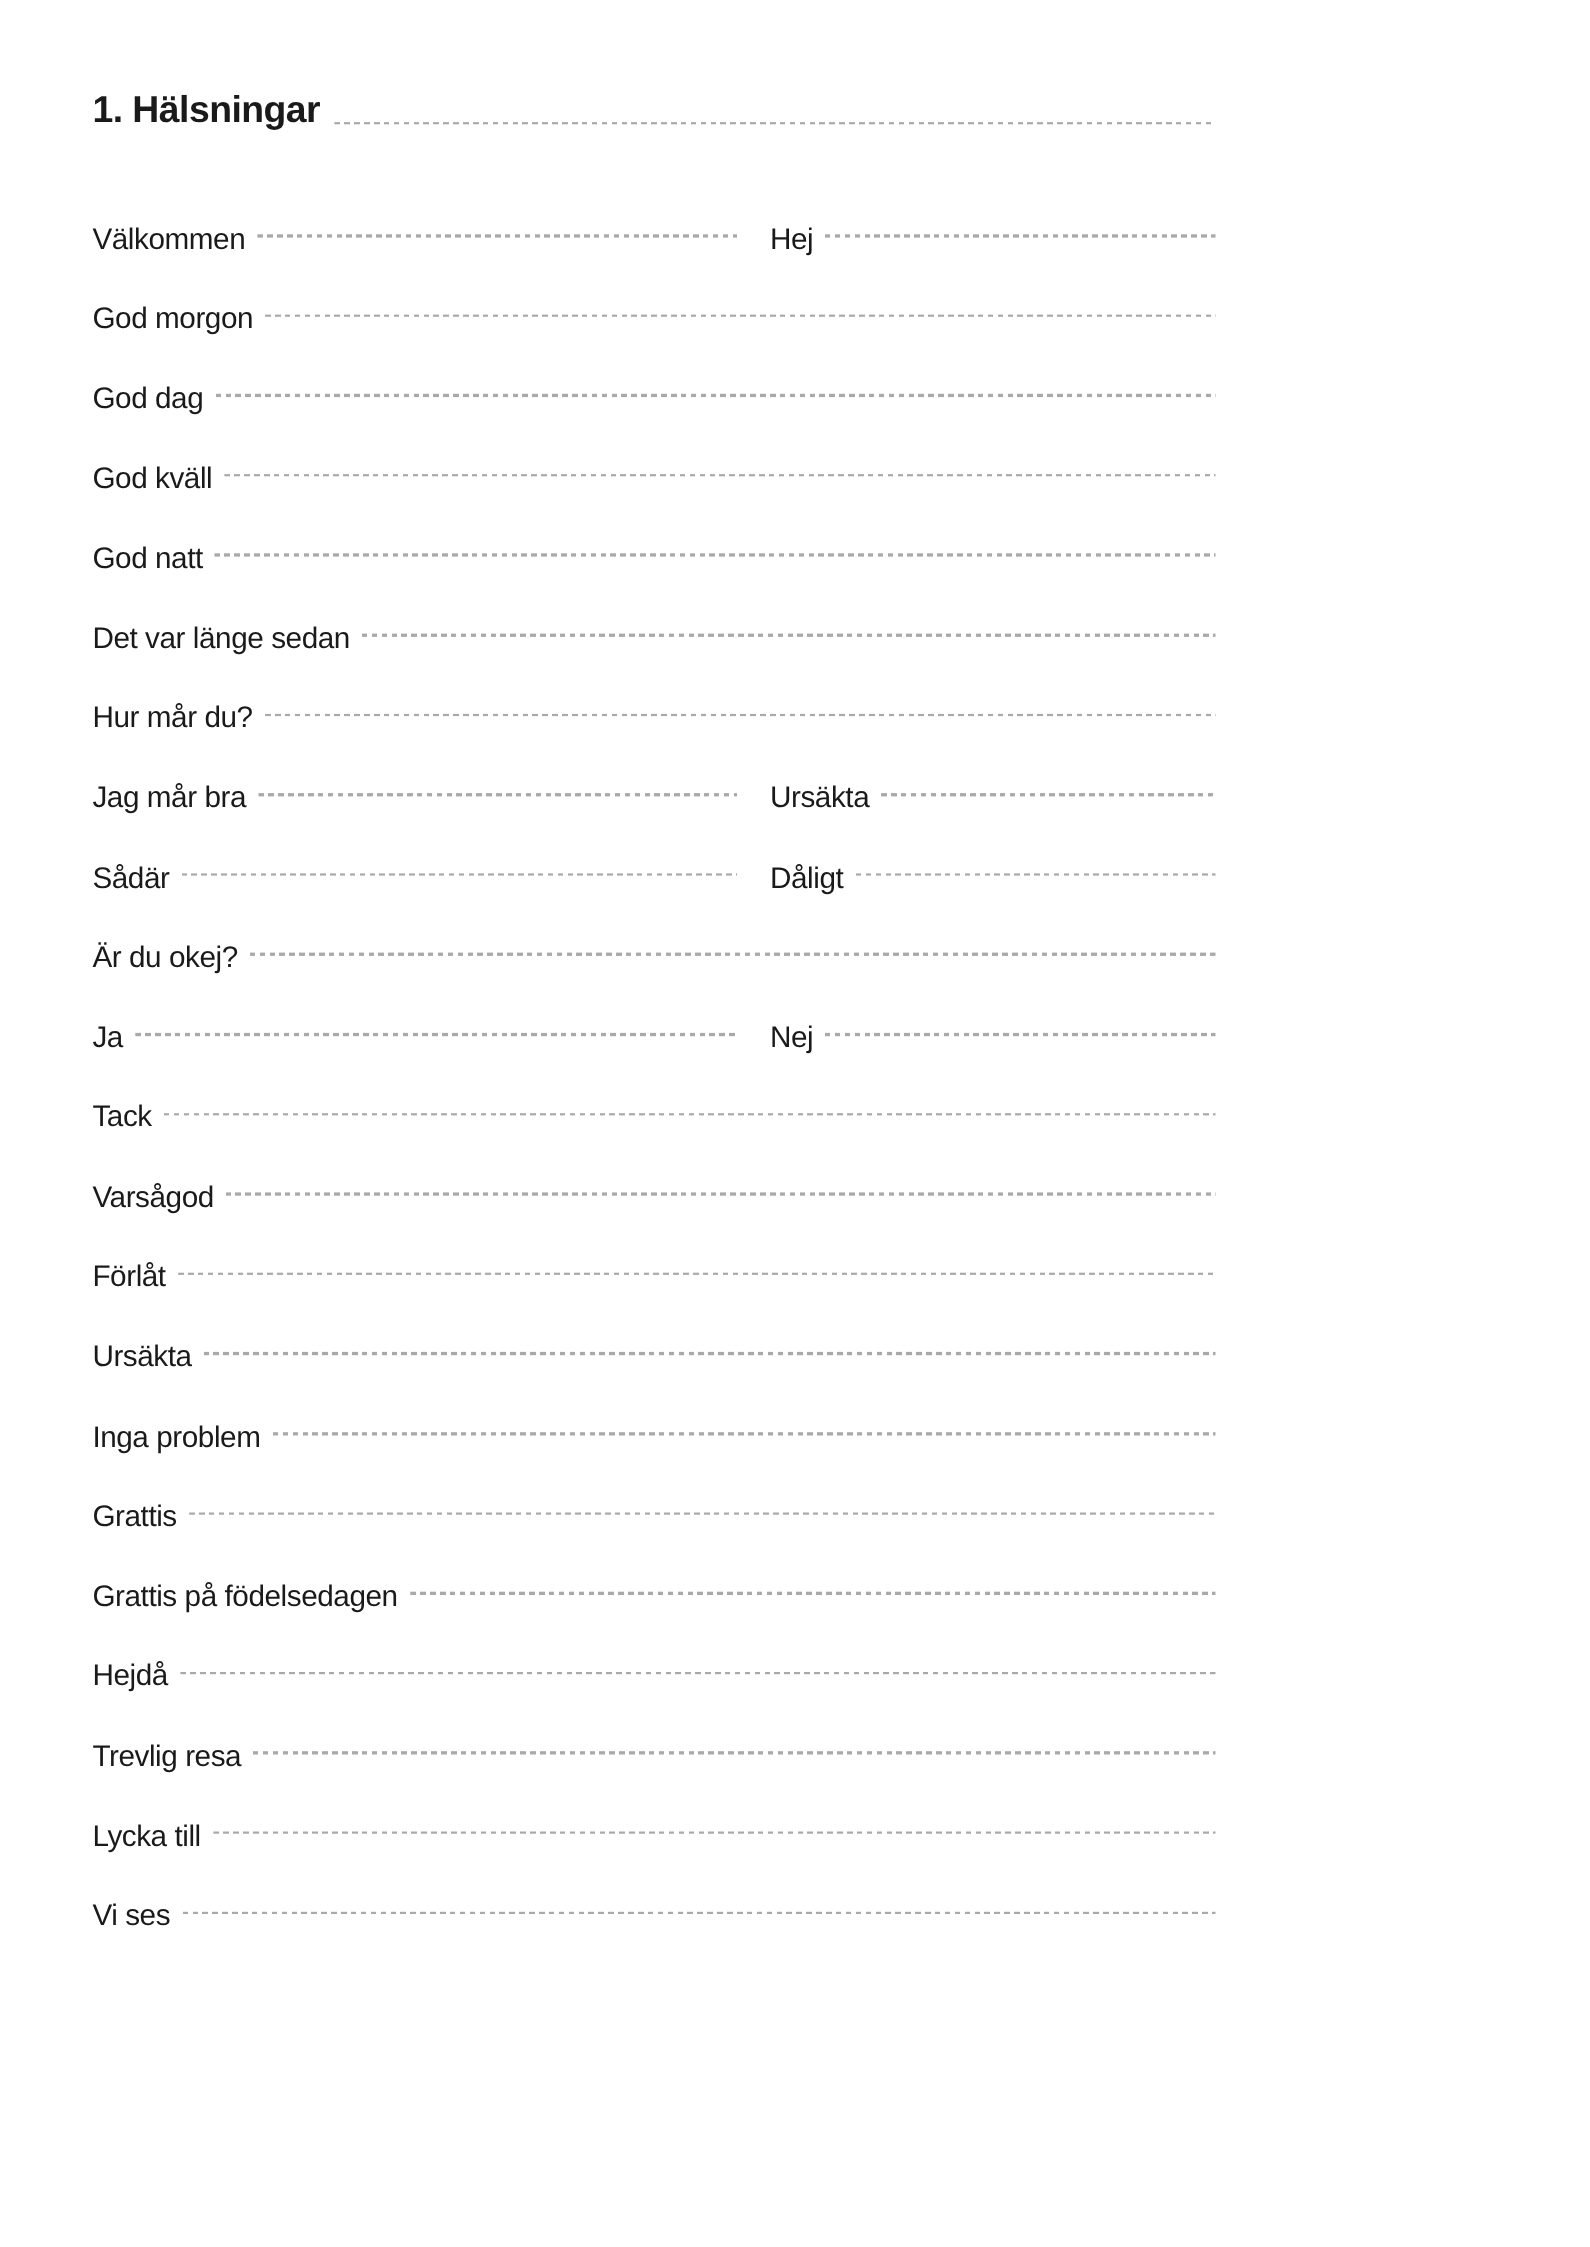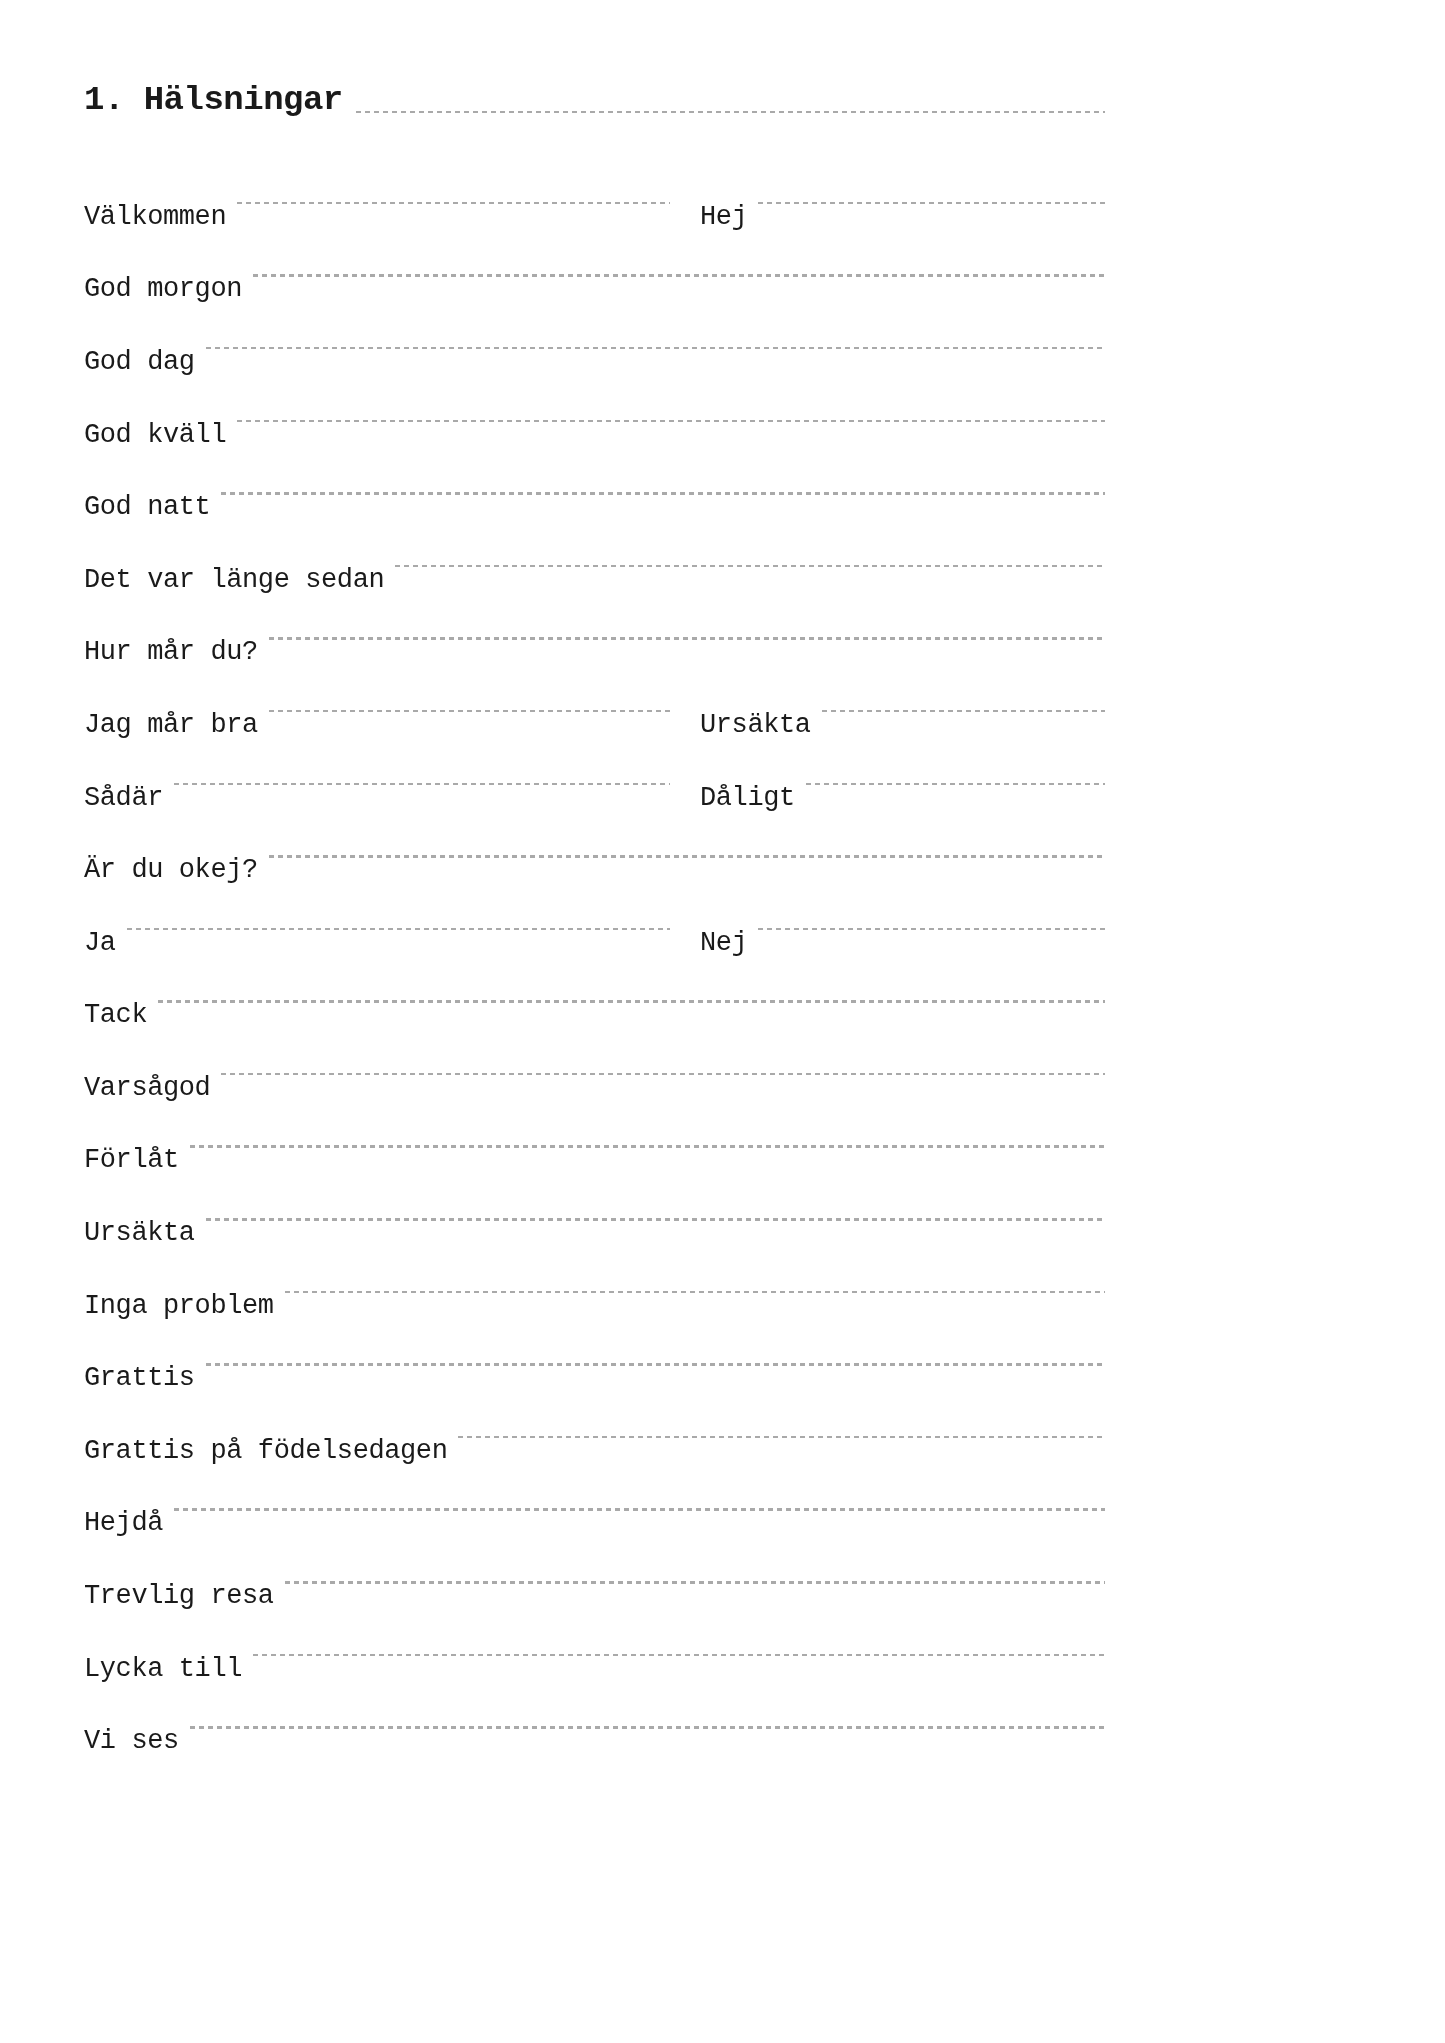--- a/index.html
+++ b/index.html
@@ -5,21 +5,21 @@
   html, body {
     margin: 0;
     padding: 0;
     background: #ffffff;
   }
   .page {
     position: relative;
     width: 1192px;
     height: 2043px;
     background: var(--bg, #ffffff);
-    font-family: Liberation Mono, monospace;
+    font-family: Liberation Sans, sans-serif;
     color: var(--text, #1a1a1a);
     overflow: hidden;
     box-sizing: border-box;
   }
   .title-row {
     display: flex;
     align-items: flex-end;
     padding: 82px 87px 0 84px;
   }
   .title {
@@ -49,21 +49,21 @@
     margin-top: 40px;
   }
   .row {
     height: 72.6px;
     display: flex;
     align-items: flex-end;
   }
   .cell {
     display: flex;
     flex: 1 1 auto;
-    align-items: flex-start;
+    align-items: center;
     min-width: 0;
   }
   .cell-left {
     flex: 0 0 586px;
     margin-right: 30px;
   }
   .word {
     font-size: 27px;
     line-height: 1.12;
     letter-spacing: -0.4px;

